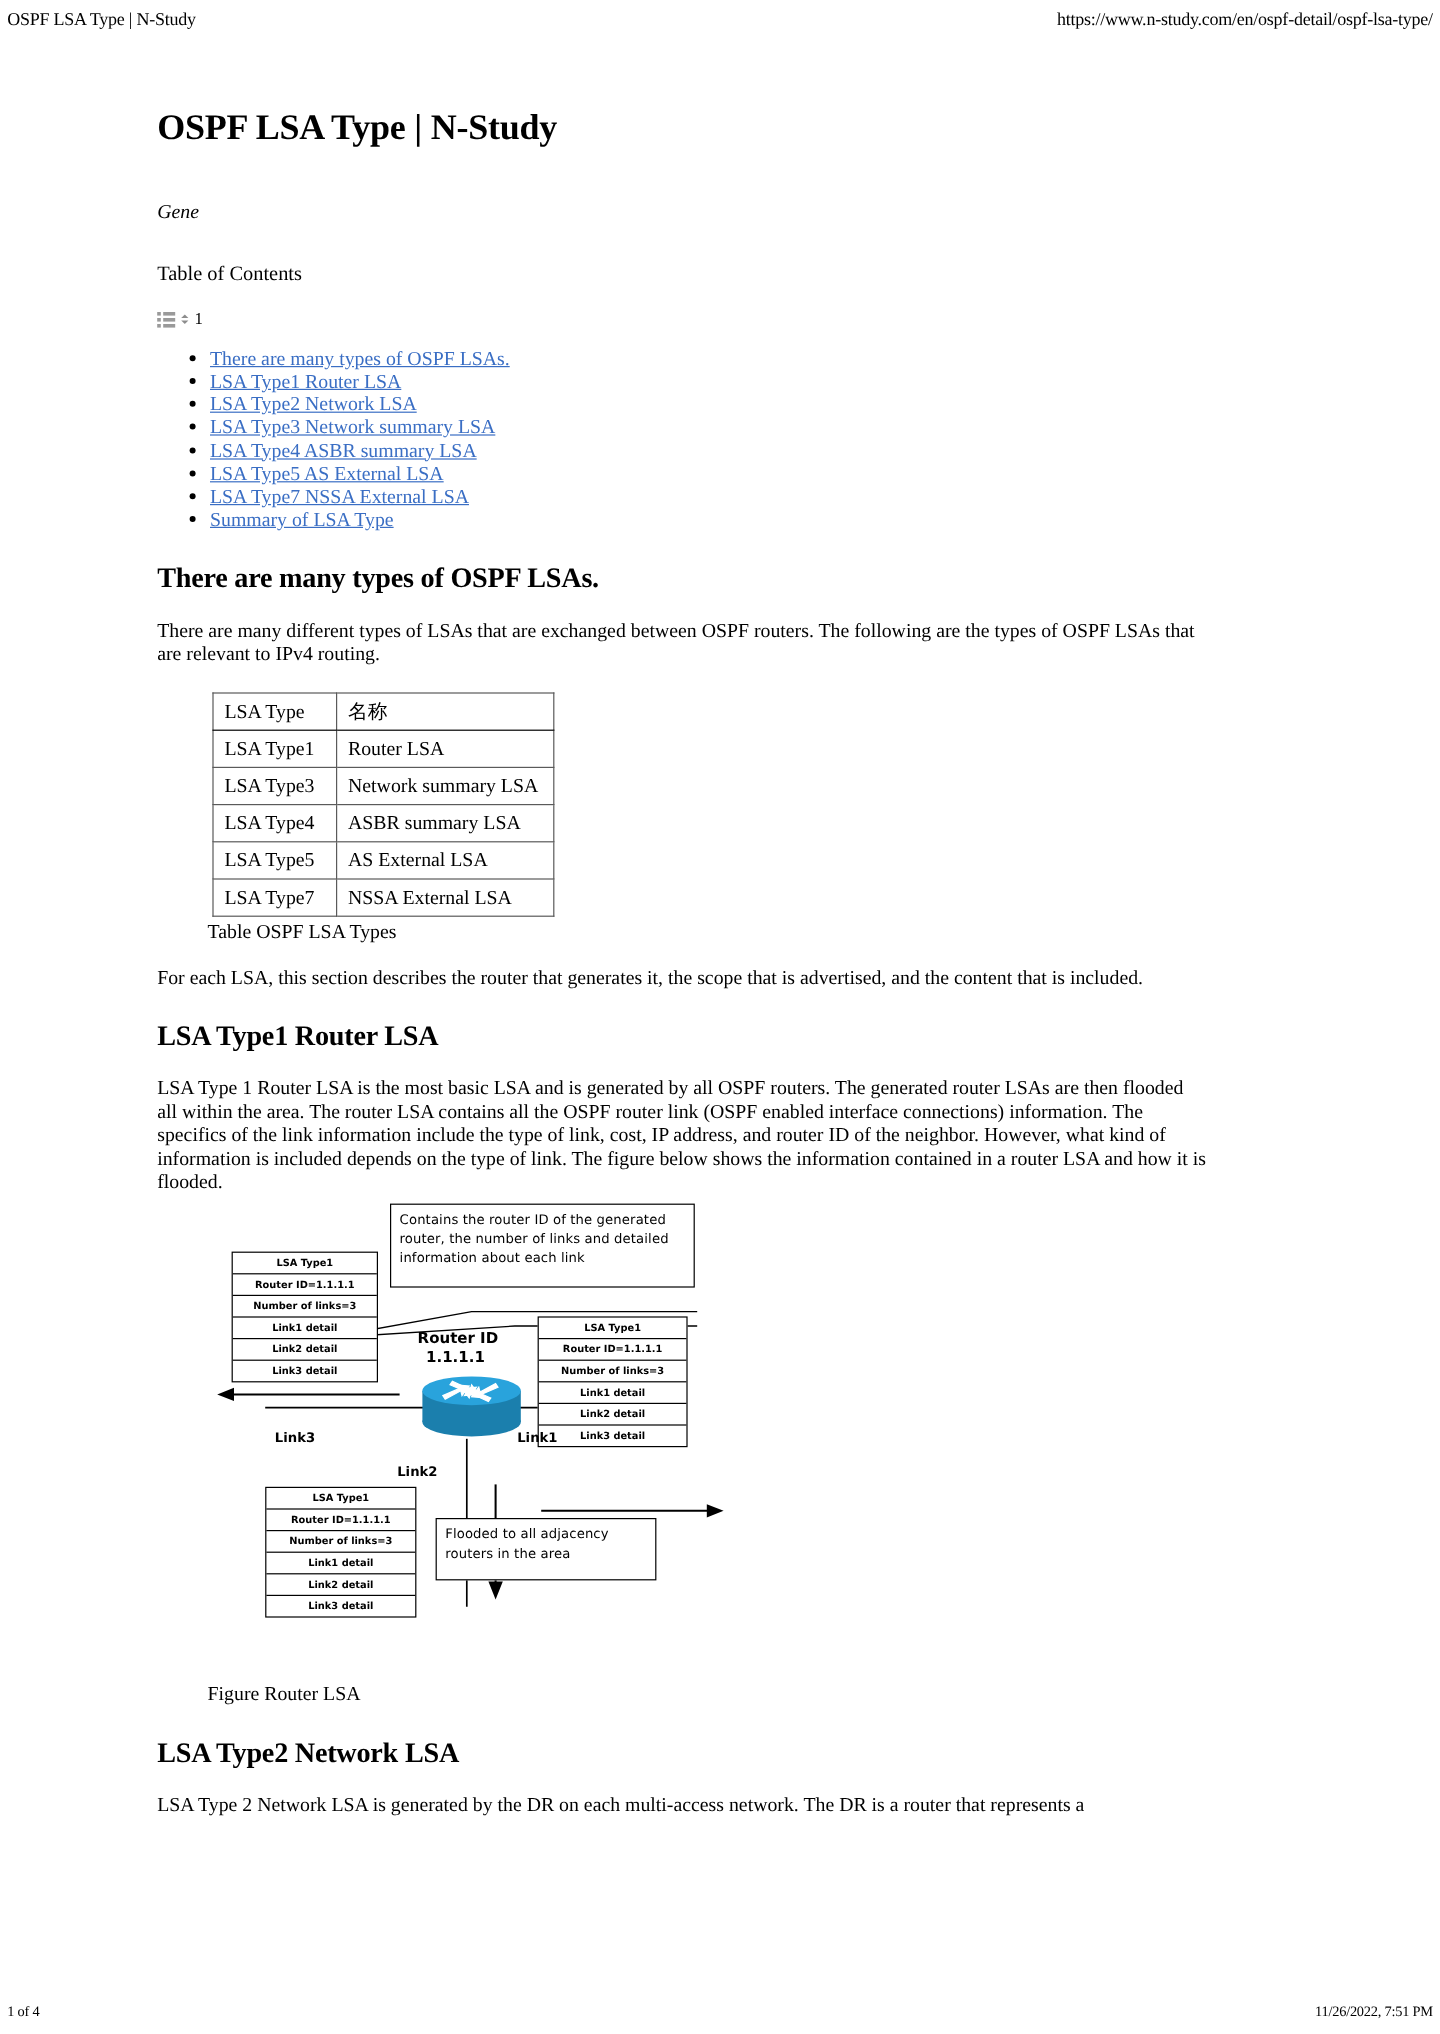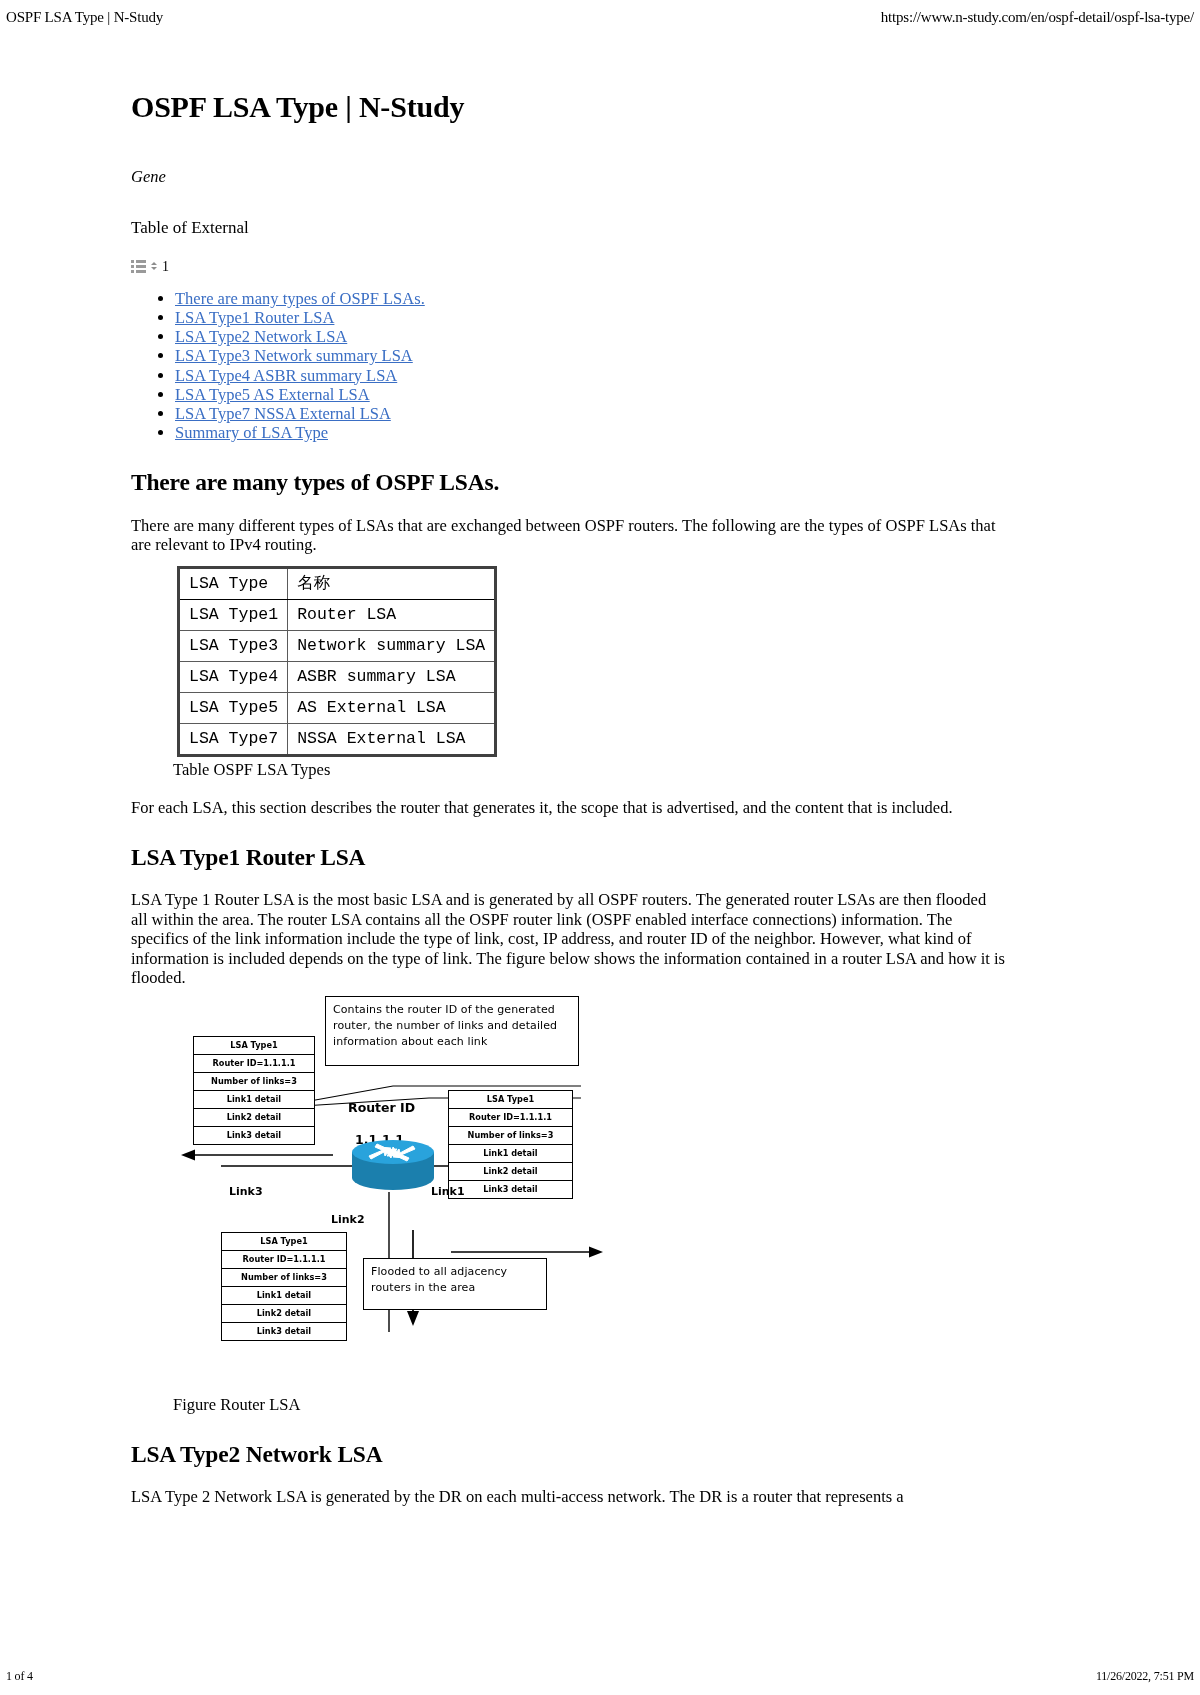--- a/index.html
+++ b/index.html
@@ -153,24 +153,23 @@
   p.body {
     font-size: 16.5px;
     line-height: 19.5px;
     margin: 19px 0 0 0;
     text-align: left;
   }
 
   
   table.lsa {
     border-collapse: collapse;
-    margin: 11px 0 0 46px;
-    border: 3px solid #404040;
-    font-size: 16.5px;
-    font-family: Liberation Mono, monospace;
+    margin: 22px 0 0 46px;
+    border: 1px solid #404040;
+    font-size: 16.5px;
   }
   table.lsa td {
     border: 1px solid #5a5a5a;
     padding: 5px 9px 6px 9px;
     line-height: 19px;
     white-space: nowrap;
   }
   table.lsa tr.hdr td { border-bottom: 1px solid #000; }
   table.lsa td.col-type { width: 84px; }
   table.lsa td.col-name { width: 162px; }
@@ -246,21 +245,21 @@
   <span class="hdr-title">OSPF LSA Type | N-Study</span>
   <span class="hdr-url">https://www.n-study.com/en/ospf-detail/ospf-lsa-type/</span>
 </div>
 
 <div class="page">
 
   <h1 class="doc-title">OSPF LSA Type | N-Study</h1>
 
   <div class="author">Gene</div>
 
-  <div class="toc-title">Table of External</div>
+  <div class="toc-title">Table of Contents</div>
 
   <div class="toc-widget">
     <span class="toc-list-icon">
       <i style="top:0"></i>
         <b style="top:0"></b>
       <i style="top:5px"></i>
         <b style="top:5px"></b>
       <i style="top:10px"></i>
         <b style="top:10px"></b>
     </span>
@@ -371,21 +370,21 @@
       <div class="row">Router ID=1.1.1.1</div>
       <div class="row">Number of links=3</div>
       <div class="row">Link1 detail</div>
       <div class="row">Link2 detail</div>
       <div class="row">Link3 detail</div>
     </div>
 
     <div class="callout" style="left:190px; top:244px; width:168px; height:40px;">Flooded to all adjacency routers in the area</div>
 
     <div class="fig-label" style="left:175px; top:74px; font-size:12.5px;">Router ID</div>
-    <div class="fig-label" style="left:182px; top:106px; font-size:12.5px;">1.1.1.1</div>
+    <div class="fig-label" style="left:182px; top:90px; font-size:12.5px;">1.1.1.1</div>
 
     <svg class="router" style="left:176px; top:124px;" viewBox="0 0 88 54">
       <ellipse cx="44" cy="40" rx="41" ry="12" fill="#1b7fad"></ellipse>
       <rect x="3" y="14" width="82" height="26" fill="#1b7fad"></rect>
       <ellipse cx="44" cy="14" rx="41" ry="12" fill="#29a3dc"></ellipse>
       <g fill="#ffffff" stroke="#ffffff" stroke-width="1">
         <path d="M20 18 L34 12 L30 9 L42 10 L36 18 L35 14 L22 21 Z"></path>
         <path d="M66 11 L52 17 L56 20 L44 19 L50 11 L51 15 L64 8 Z"></path>
         <path d="M26 9 L40 15 L38 18 L50 17 L44 9 L43 13 L28 6 Z"></path>
         <path d="M60 20 L46 14 L48 11 L36 12 L42 20 L43 16 L58 23 Z"></path>

